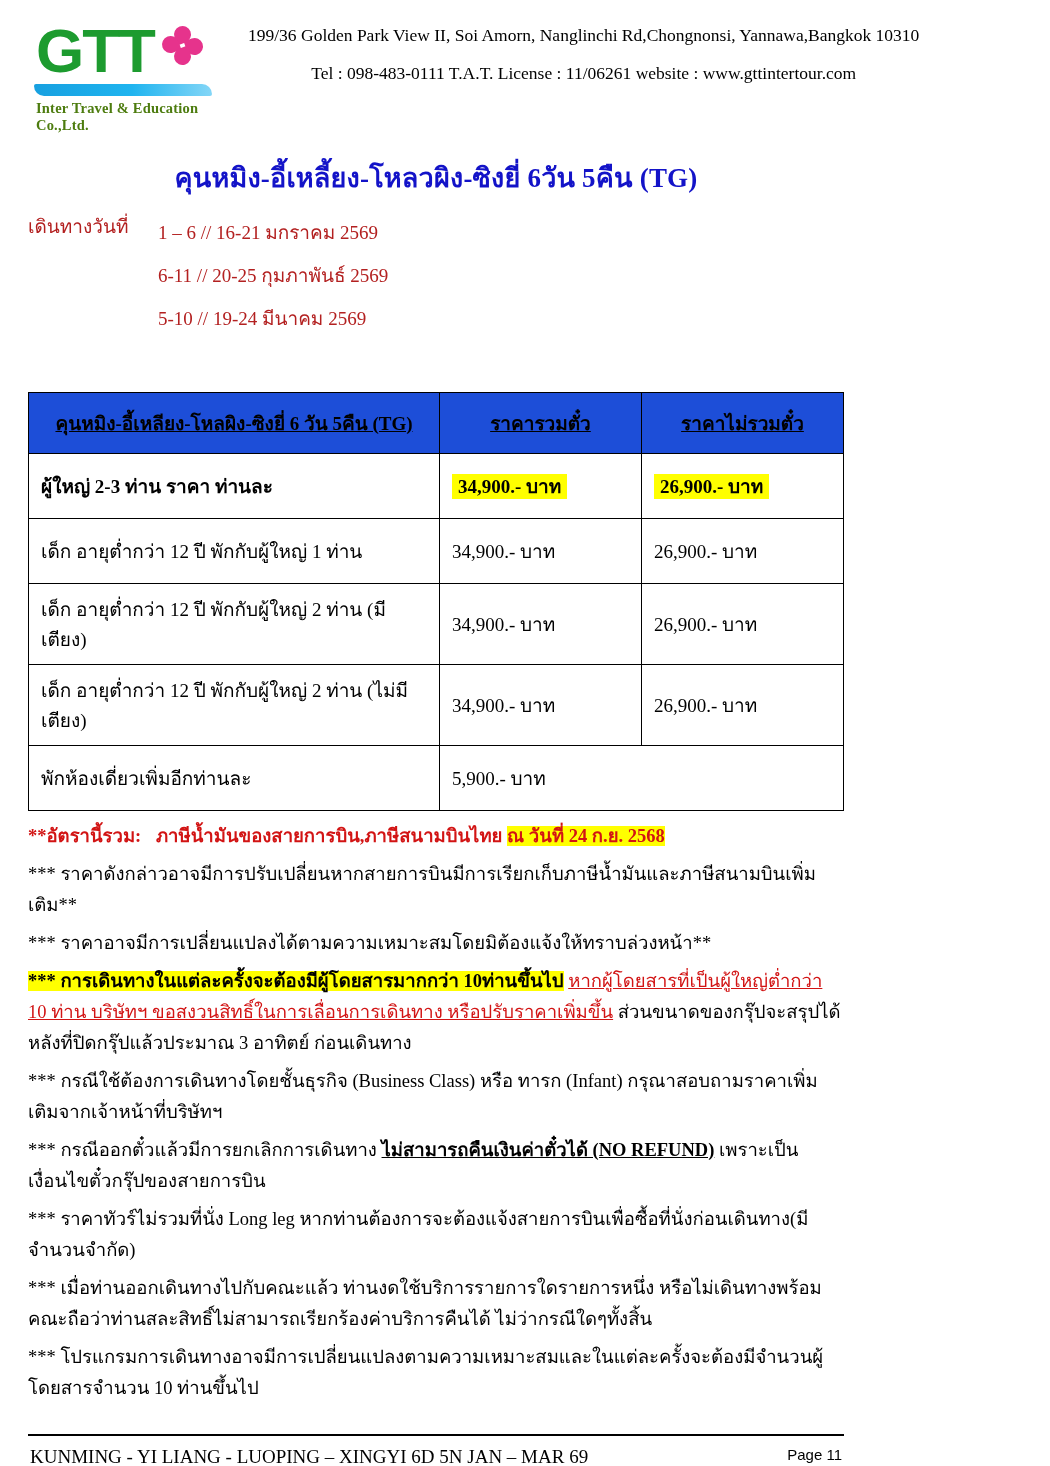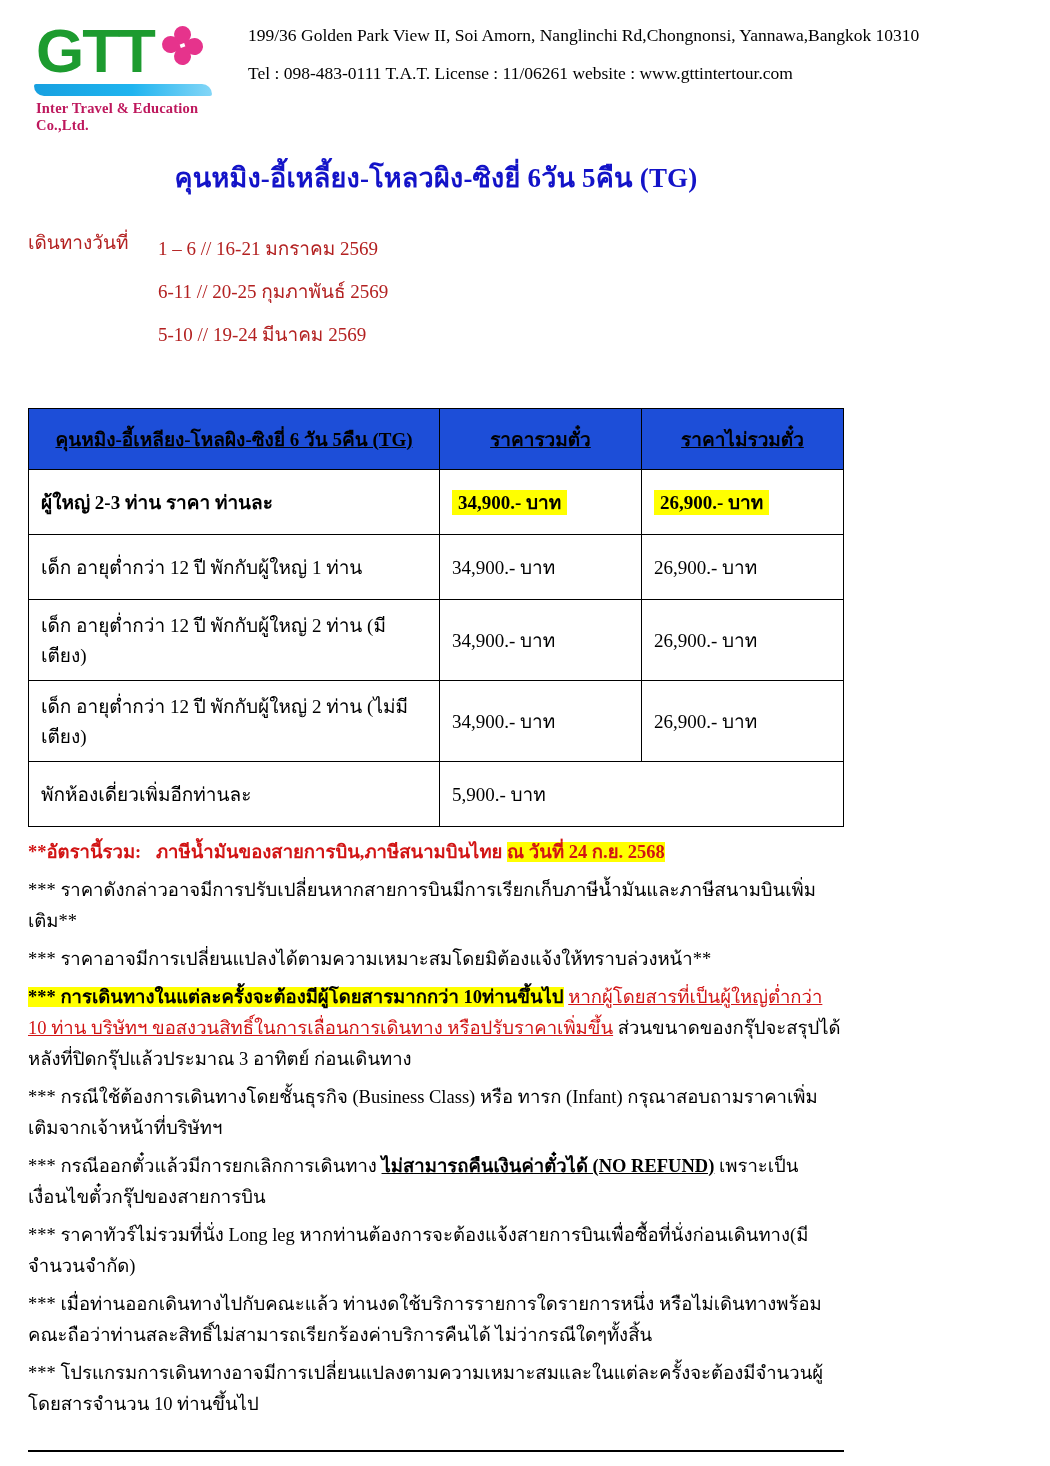--- a/index.html
+++ b/index.html
@@ -68,26 +68,27 @@
     height: 12px;
     background: linear-gradient(90deg, #17a0e0 0%, #1fb4ef 55%, #84d6f7 100%);
     border-radius: 2px 10px 2px 10px;
   }
   .logo-sub {
     margin-top: 4px;
     margin-left: 8px;
     font-family: "Liberation Serif", serif;
     font-weight: bold;
     font-size: 14.5px;
-    color: #be185d;
+    color: #4d7c0f;
     letter-spacing: .2px;
   }
   .addr {
     flex: 1;
     padding-top: 8px;
+    text-align: center;
   }
   .addr-line1 {
     font-size: 17.5px;
     line-height: 26px;
     white-space: nowrap;
   }
   .addr-line2 {
     font-size: 17.5px;
     line-height: 26px;
     margin-top: 12px;
@@ -97,21 +98,21 @@
   
   .title {
     text-align: center;
     color: #1313c8;
     font-weight: bold;
     font-size: 27px;
     margin-top: 22px;
     letter-spacing: .2px;
   }
   .dates {
-    margin-top: 28px;
+    margin-top: 12px;
     position: relative;
     font-size: 19px;
   }
   .dates-label {
     color: #b32020;
     position: absolute;
     left: 0;
     top: 0;
   }
   .dates-list {

